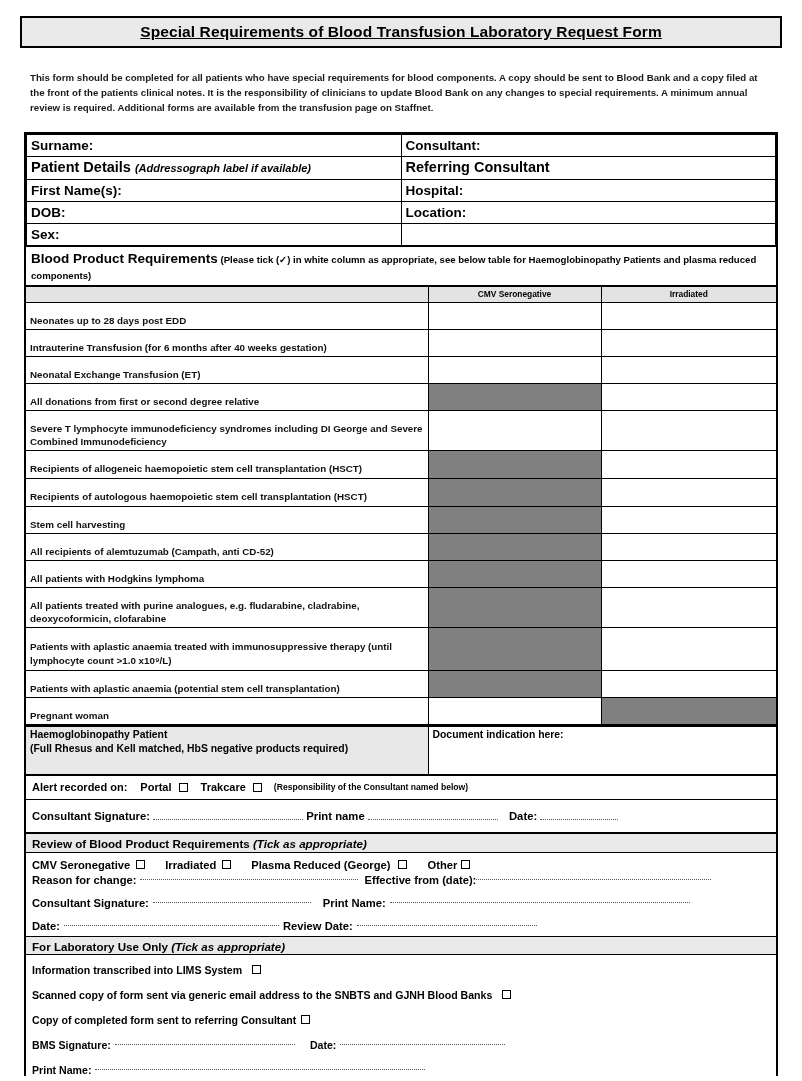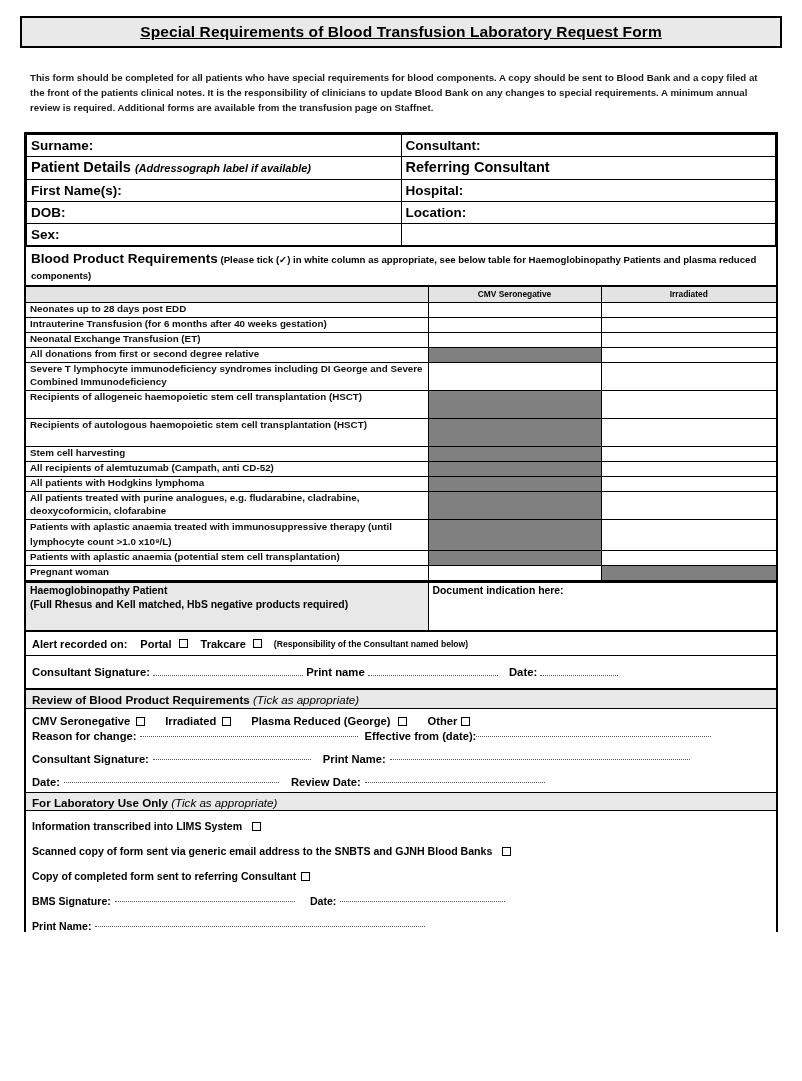--- a/index.html
+++ b/index.html
@@ -97,21 +97,21 @@
     font-weight: bold;
     padding: 1px 2px;
     line-height: 13px;
   }
 
   
   .ind td.lbl {
     font-size: 9.8px;
     font-weight: bold;
     line-height: 1.32;
-    padding: 0px 3px 1px 4px;
+    padding: 12px 3px 1px 4px;
     color: #111;
   }
   .ind td.box { padding: 0; }
   td.shade { background: #808080; }
 
   
   .hb td {
     font-size: 10.4px;
     font-weight: bold;
     line-height: 1.35;
@@ -158,21 +158,21 @@
   
   .sect-bar {
     background: #e9e9e9;
     border-bottom: 1.6px solid #000;
     padding: 2px 6px 3px 6px;
     font-size: 11.6px;
     font-weight: bold;
     height: 19px;
     line-height: 15px;
   }
-  .sect-bar i { font-style: italic; font-weight: normal; }
+  .sect-bar i { font-style: italic; font-weight: bold; }
 
   .body-block { padding: 6px 6px 4px 6px; font-size: 11.2px; font-weight: bold; }
   .body-block .line { display: flex; align-items: center; white-space: nowrap; }
   .row-gap { height: 7px; }
 
   .lab-block { padding: 9px 6px 0 6px; font-size: 10.6px; font-weight: bold; }
   .lab-line { display: flex; align-items: center; white-space: nowrap; margin-bottom: 13px; }
 </style>
 </head>
 <body>
@@ -374,21 +374,21 @@
       <div class="line" style="margin-top:4px;">
         <span>Consultant Signature:</span>
         <span class="dots" style="width:158px;margin-left:4px;"></span>
         <span style="margin-left:12px;">Print Name:</span>
         <span class="dots" style="width:300px;margin-left:4px;"></span>
       </div>
       <div class="row-gap"></div>
       <div class="line" style="margin-top:4px;">
         <span>Date:</span>
         <span class="dots" style="width:215px;margin-left:4px;"></span>
-        <span style="margin-left:12px;">Review Date:</span>
+        <span style="margin-left:4px;">Review Date:</span>
         <span class="dots" style="width:180px;margin-left:4px;"></span>
       </div>
     </div>
 
     <div class="sect-bar" style="border-top:1.6px solid #000;">
       <span>For Laboratory Use Only</span>
       <i>(Tick as appropriate)</i>
     </div>
 
     <div class="lab-block">

